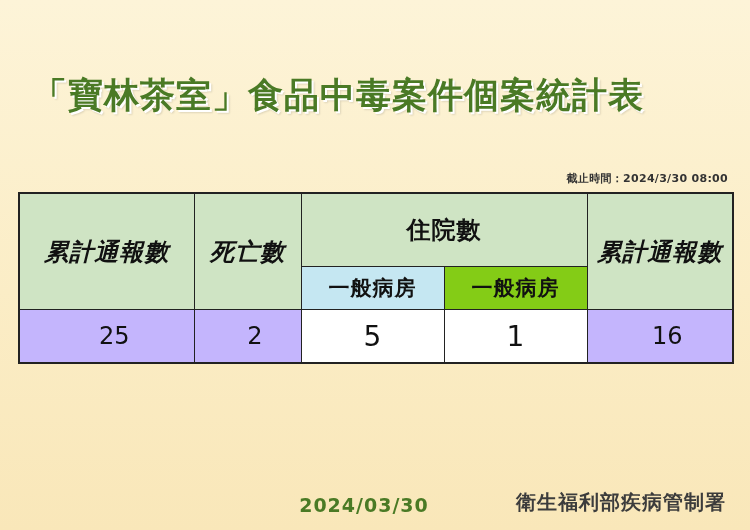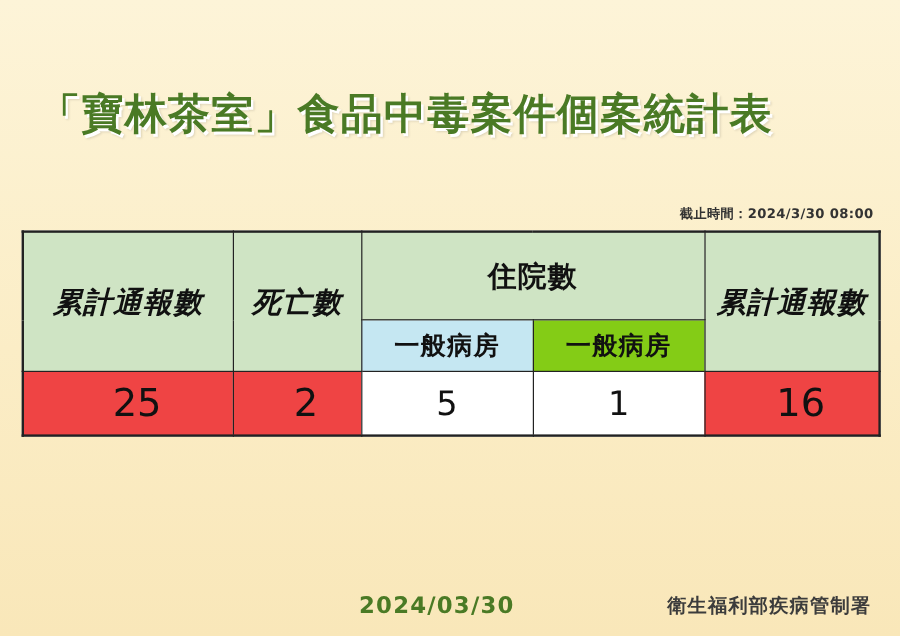--- a/index.html
+++ b/index.html
@@ -86,40 +86,40 @@
     font-weight: bold;
     height: 40px;
     letter-spacing: 1px;
   }
   .val {
     background: #ffffff;
     font-size: 28px;
     height: 50px;
   }
   .val-big {
-    background: #ef4444;
-    font-size: 32px;
+    background: #c4b5fd;
+    font-size: 24px;
     padding-left: 16px;
   }
   .footer-date {
     position: absolute;
     bottom: 14px;
     left: 0;
     width: 728px;
     text-align: center;
     font-size: 19px;
     color: #4a7a25;
     font-weight: bold;
     letter-spacing: 1px;
   }
   .footer-org {
     position: absolute;
     bottom: 14px;
     right: 24px;
-    font-size: 16px;
+    font-size: 20px;
     color: #3c3c3c;
     font-weight: bold;
     letter-spacing: 1px;
   }
 </style>
 </head>
 <body>
 
 <div class="page">
 

